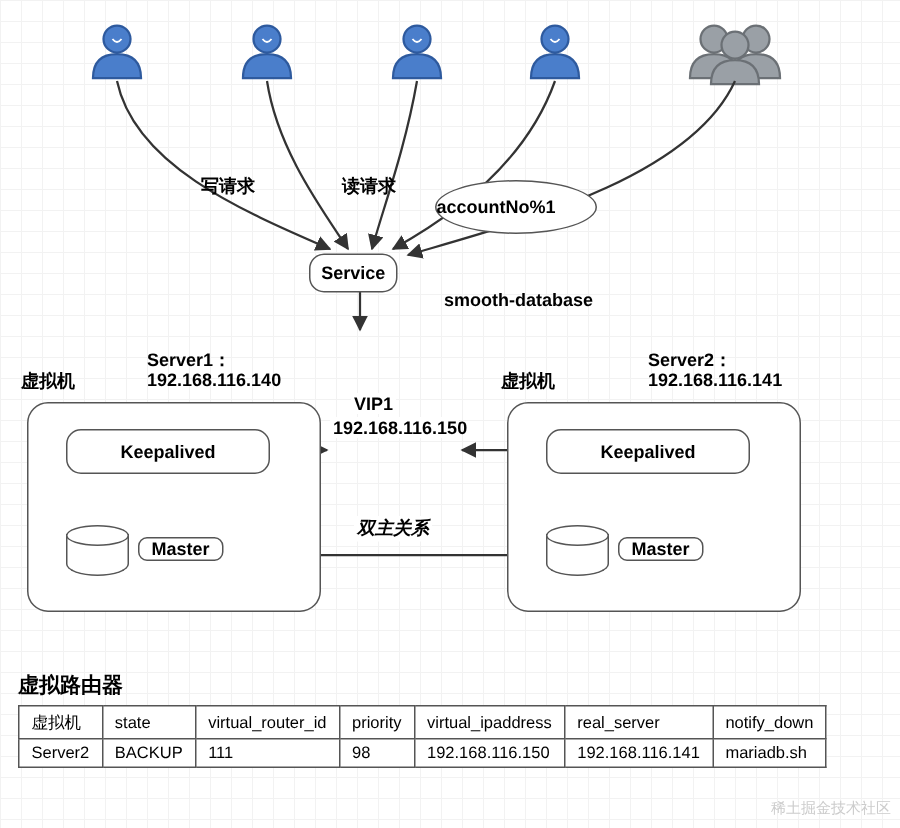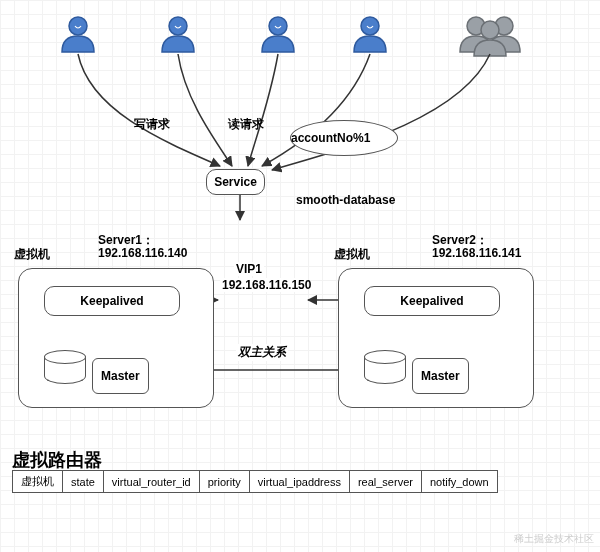--- a/index.html
+++ b/index.html
@@ -95,30 +95,30 @@
     border-radius: 0 0 21px 21px / 0 0 8px 8px;
     background: #fff;
     z-index: -1;
   }
   .db .dblabel {
     position: absolute;
     left: 48px; top: 8px;
     border: 1.5px solid #555;
     border-radius: 6px;
     background: #fff;
-    padding: 10px 8px;
+    padding: 0 8px;
     font-weight: bold;
   }
 
   
   .vrtable-title {
     position: absolute;
     left: 12px; top: 448px;
     font-weight: bold;
-    font-size: 18px;
+    font-size: 14px;
     z-index: 2;
   }
   table.vr {
     position: absolute;
     left: 12px; top: 470px;
     border-collapse: collapse;
     font-size: 11px;
     z-index: 2;
     background: #fff;
   }
@@ -225,16 +225,25 @@
       <th>虚拟机</th>
       <th>state</th>
       <th>virtual_router_id</th>
       <th>priority</th>
       <th>virtual_ipaddress</th>
       <th>real_server</th>
       <th>notify_down</th>
     </tr>
   </thead>
   <tbody>
+    <tr>
+      <td>Server2</td>
+      <td>BACKUP</td>
+      <td>111</td>
+      <td>98</td>
+      <td>192.168.116.150</td>
+      <td>192.168.116.141</td>
+      <td>mariadb.sh</td>
+    </tr>
   </tbody>
 </table>
 
 <div class="watermark">稀土掘金技术社区</div>
 
 </body></html>

